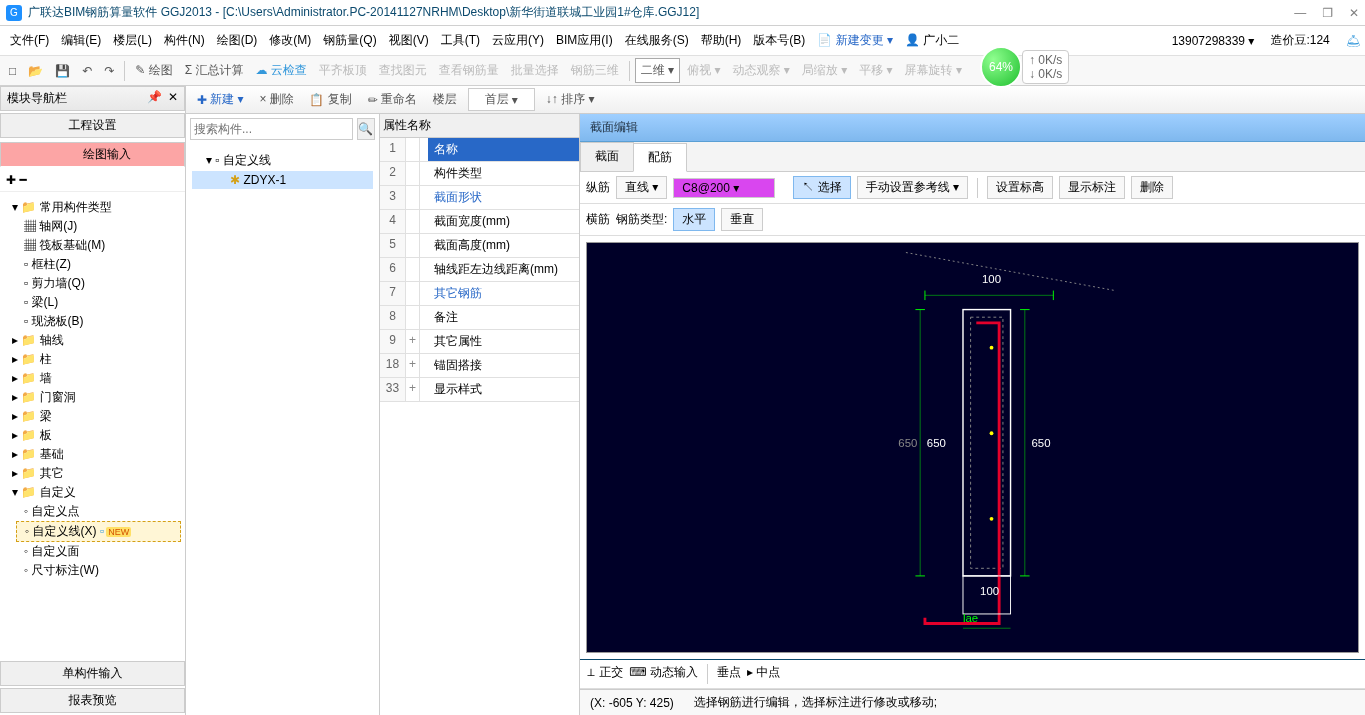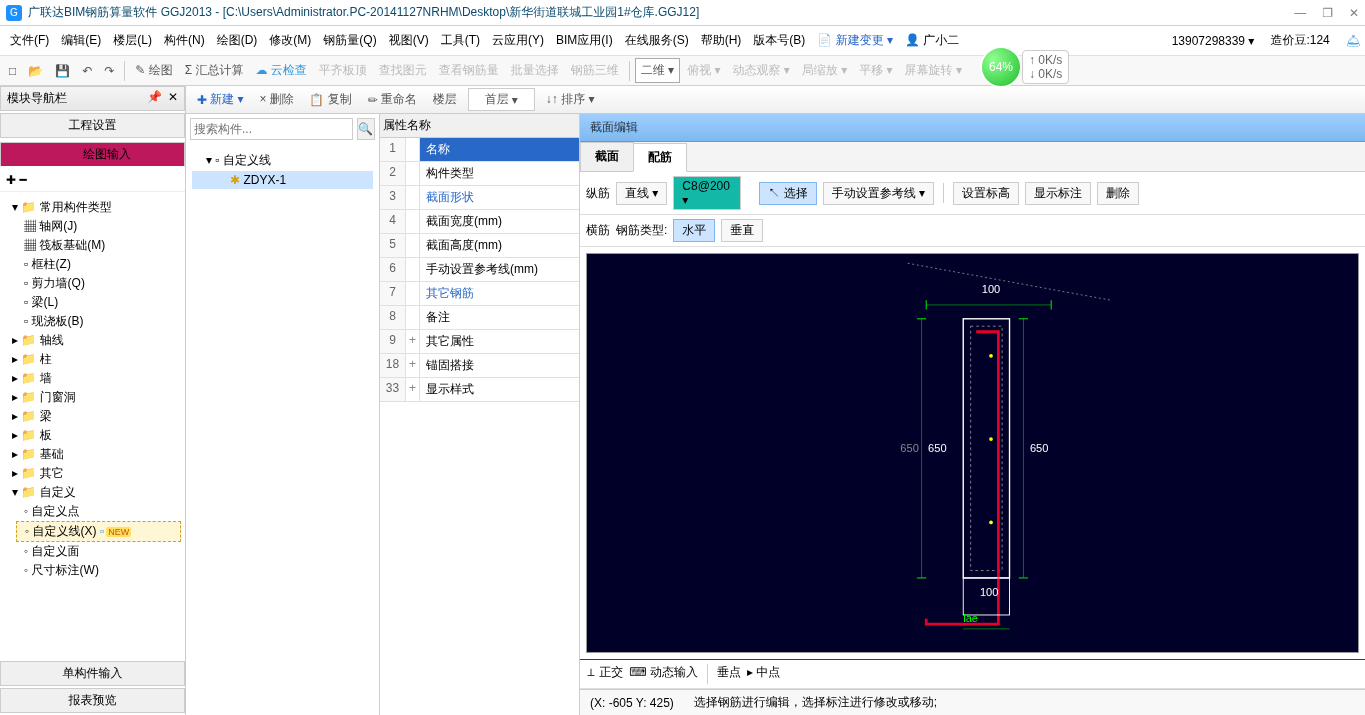--- a/index.html
+++ b/index.html
@@ -14,21 +14,21 @@
 .menu-right { margin-left: auto; display: flex; align-items: center; gap: 16px; justify-content: flex-end; }
 .menu-right .icon { color: #3498db; }
 .toolbar1 { height: 30px; background: #f8f8f8; border-bottom: 1px solid #d0d0d0; display: flex; align-items: center; padding: 0 4px; gap: 2px; }
 .tb-btn { padding: 3px 5px; cursor: pointer; display: flex; align-items: center; gap: 3px; color: #555; }
 .tb-btn.disabled { color: #bbb; }
 .tb-sep { width: 1px; height: 20px; background: #ccc; margin: 0 3px; }
 .main-area { display: flex; height: calc(100% - 86px); }
 .left-panel { width: 186px; display: flex; flex-direction: column; border-right: 1px solid #ccc; }
 .panel-header { background: linear-gradient(#f4f4f4,#e8e8e8); border: 1px solid #ccc; padding: 3px 6px; display: flex; justify-content: space-between; }
 .panel-tab { background: #f0f0f0; border: 1px solid #ccc; margin: 2px 0; padding: 3px; text-align: center; cursor: pointer; }
-.panel-tab.active { background: #be185d; border-bottom: 1px solid #fff; padding-left: 32px; }
+.panel-tab.active { background: #fca5a5; border-bottom: 1px solid #fff; padding-left: 32px; }
 .tree-tools { padding: 4px 6px; border-bottom: 1px solid #eee; }
 .tree { padding: 6px 4px; overflow: auto; flex: 1; }
 .tree-node { padding: 1px 0 1px 8px; white-space: nowrap; cursor: pointer; }
 .tree-node .folder { color: #d4a017; }
 .tree-node.sel { background: #fff6d6; border: 1px dashed #d4a017; }
 .tree-children { padding-left: 12px; }
 .left-foot { }
 .left-foot div { background: #f0f0f0; border: 1px solid #ccc; margin: 2px 0; padding: 3px; text-align: center; }
 .middle-panel { width: 186px; display: flex; flex-direction: column; border-right: 1px solid #ccc; }
 .mid-search { display: flex; padding: 4px; gap: 4px; }
@@ -40,27 +40,27 @@
 .right-panel { flex: 1; display: flex; flex-direction: column; }
 .toolbar2 { height: 28px; background: linear-gradient(#fff,#f0f0f0); border-bottom: 1px solid #ccc; display: flex; align-items: center; padding: 0 6px; gap: 6px; }
 .content-split { flex: 1; display: flex; }
 .prop-panel { width: 200px; border-right: 1px solid #ccc; display: flex; flex-direction: column; }
 .prop-header { background: linear-gradient(#f8f8f8,#e8e8e8); border-bottom: 1px solid #ccc; padding: 5px 8px; }
 .prop-sub { background: #f0f0f0; border-bottom: 1px solid #ccc; text-align: left; padding: 3px; }
 .prop-grid { flex: 1; overflow: auto; }
 .prop-row { display: flex; border-bottom: 1px solid #e0e0e0; }
 .prop-num { width: 26px; text-align: center; background: #f8f8f8; border-right: 1px solid #e0e0e0; padding: 3px 2px; color: #666; }
 .prop-exp { width: 14px; text-align: center; border-right: 1px solid #e0e0e0; padding: 3px 0; color: #888; }
-.prop-name { flex: 1; padding: 3px 6px; }
+.prop-name { flex: 1; padding: 3px 6px; margin-left: 8px; }
 .prop-name.link { color: #2868c7; }
 .prop-row.sel .prop-name { background: #2868c7; color: #fff; }
 .editor-panel { flex: 1; display: flex; flex-direction: column; }
 .editor-title { background: linear-gradient(#9fcfff,#7fb8ee); color: #234; padding: 5px 10px; border-bottom: 1px solid #5a9fd4; }
 .editor-tabs { display: flex; background: #f4f4f4; border-bottom: 1px solid #ccc; }
-.editor-tab { padding: 5px 14px; border: 1px solid #ccc; border-bottom: none; margin-right: -1px; background: #f0f0f0; cursor: pointer; font-weight: bold; }
+.editor-tab { padding: 5px 14px; border: 1px solid #ccc; border-bottom: none; margin-right: -1px; background: #f0f0f0; cursor: pointer; }
 .editor-tab.active { background: #fff; border-bottom: 1px solid #fff; position: relative; top: 1px; }
 .editor-bar { display: flex; align-items: center; gap: 6px; padding: 4px 6px; border-bottom: 1px solid #ddd; }
 .editor-bar .btn { padding: 2px 8px; border: 1px solid #ccc; background: #f8f8f8; cursor: pointer; }
 .editor-bar .btn.active { background: #cce4ff; border-color: #7fb8ee; }
 .canvas-wrap { flex: 1; background: #000028; position: relative; margin: 6px; border: 1px solid #999; }
 .canvas-wrap svg { position: absolute; inset: 0; }
 .canvas-bottom { display: flex; gap: 6px; padding: 4px 6px; border-top: 1px solid #0c4a6e; border-bottom: 1px solid #ddd; }
 .status-bar { display: flex; align-items: center; gap: 20px; padding: 4px 10px; background: #f8f8f8; border-top: 1px solid #ccc; }
 .floaty { position: absolute; top: 44px; left: 980px; width: 120px; height: 46px; display: flex; align-items: center; z-index: 99; }
 .float-circle { width: 42px; height: 42px; border-radius: 50%; background: radial-gradient(circle at 30% 30%, #8fff8f, #1fbf2f); display: flex; align-items: center; justify-content: center; color: #fff; font-size: 12px; border: 2px solid #fff; }
@@ -228,21 +228,21 @@
               <div class="prop-name">截面宽度(mm)</div>
             </div>
             <div class="prop-row">
               <div class="prop-num">5</div>
               <div class="prop-exp"></div>
               <div class="prop-name">截面高度(mm)</div>
             </div>
             <div class="prop-row">
               <div class="prop-num">6</div>
               <div class="prop-exp"></div>
-              <div class="prop-name">手动设置参考线(mm)</div>
+              <div class="prop-name">轴线距左边线距离(mm)</div>
             </div>
             <div class="prop-row">
               <div class="prop-num">7</div>
               <div class="prop-exp"></div>
               <div class="prop-name link">其它钢筋</div>
             </div>
             <div class="prop-row">
               <div class="prop-num">8</div>
               <div class="prop-exp"></div>
               <div class="prop-name">备注</div>
@@ -267,21 +267,21 @@
 
       <div class="editor-panel">
         <div class="editor-title">截面编辑</div>
         <div class="editor-tabs">
           <div class="editor-tab">截面</div>
           <div class="editor-tab active">配筋</div>
         </div>
         <div class="editor-bar">
           <span>纵筋</span>
           <span class="btn">直线 ▾</span>
-          <span class="btn" style="background:#14b8a6; width:68px"><span>C8@200</span> ▾</span>
+          <span class="btn" style="background:#d946ef; width:102px"><span>C8@200</span> ▾</span>
           <span style="width:6px"></span>
           <span class="btn active">↖ <span>选择</span></span>
           <span class="btn">手动设置参考线 ▾</span>
           <span class="tb-sep"></span>
           <span class="btn">设置标高</span>
           <span class="btn">显示标注</span>
           <span class="btn">删除</span>
         </div>
         <div class="editor-bar">
           <span>横筋</span>

